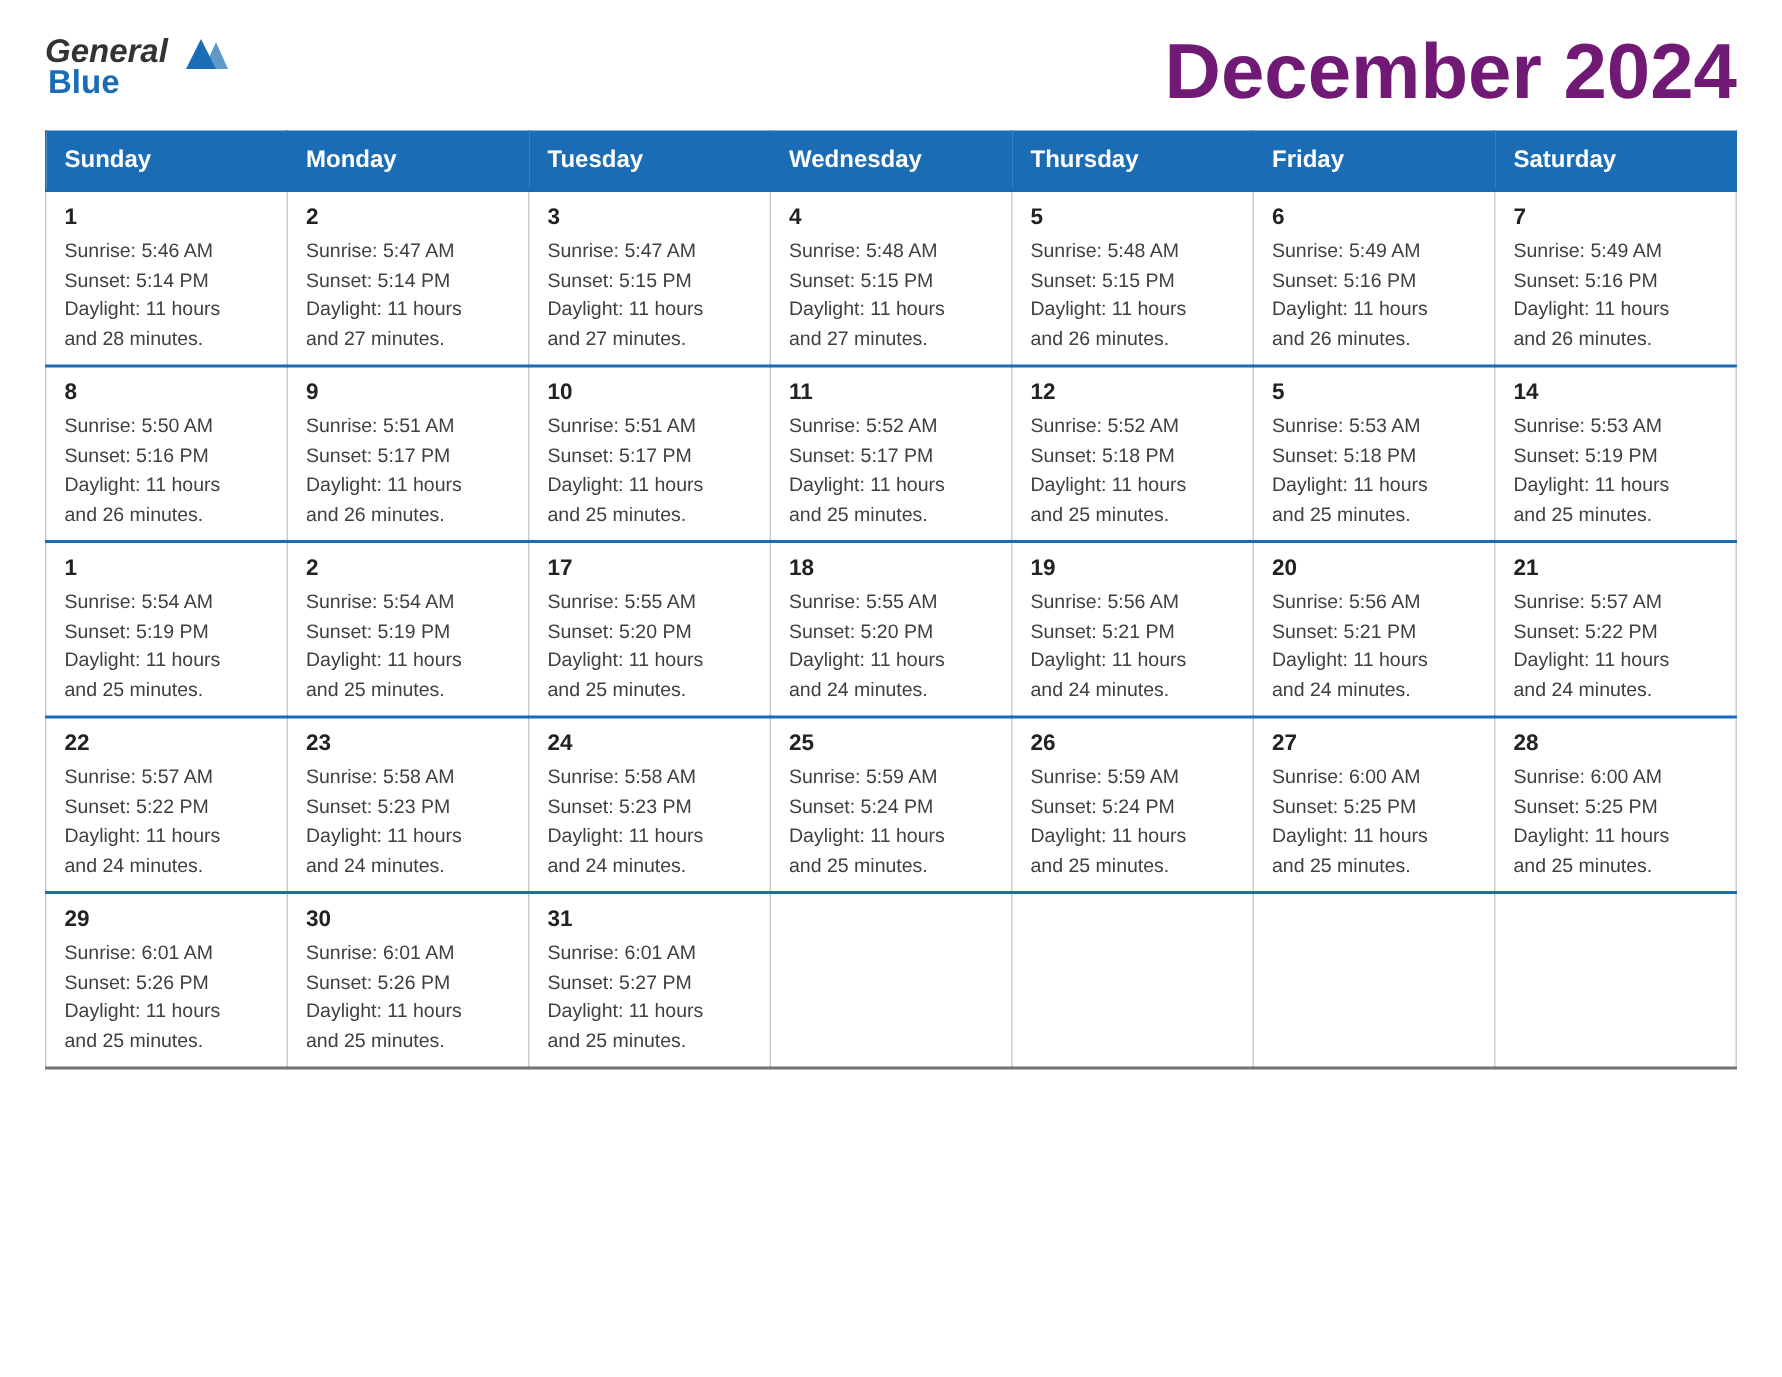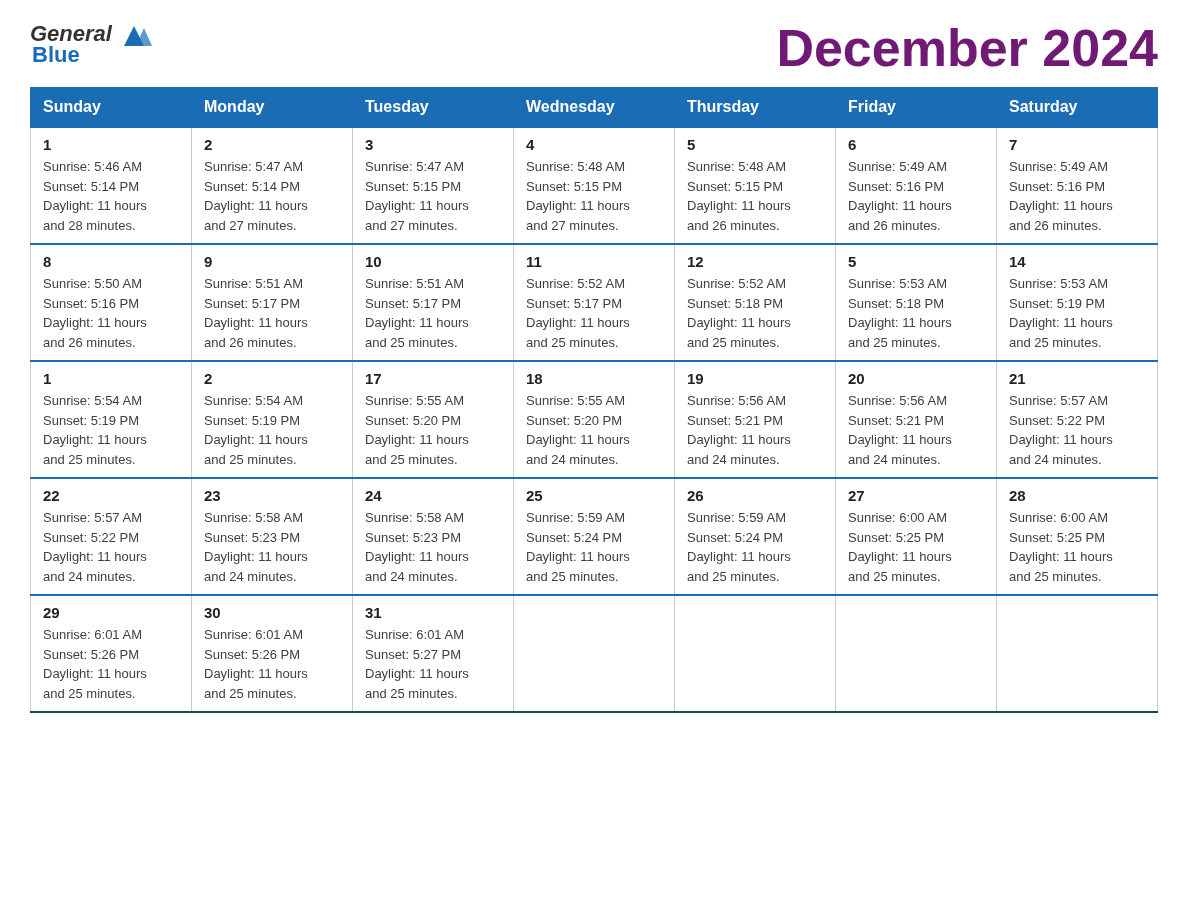--- a/index.html
+++ b/index.html
@@ -71,21 +71,21 @@
     }
     .day-info {
       font-size: 13px;
       line-height: 1.5;
       color: #404040;
     }
     .calendar-table tr {
       border-bottom: 2px solid #1a6db5;
     }
     .calendar-table tbody tr:last-child {
-      border-bottom: 2px solid #14532d;
+      border-bottom: 2px solid #737373;
     }
     .empty-cell {
       background: #fff;
     }
     .logo-wrapper {
       display: flex;
       flex-direction: column;
       align-items: flex-start;
     }
     .logo-row {

